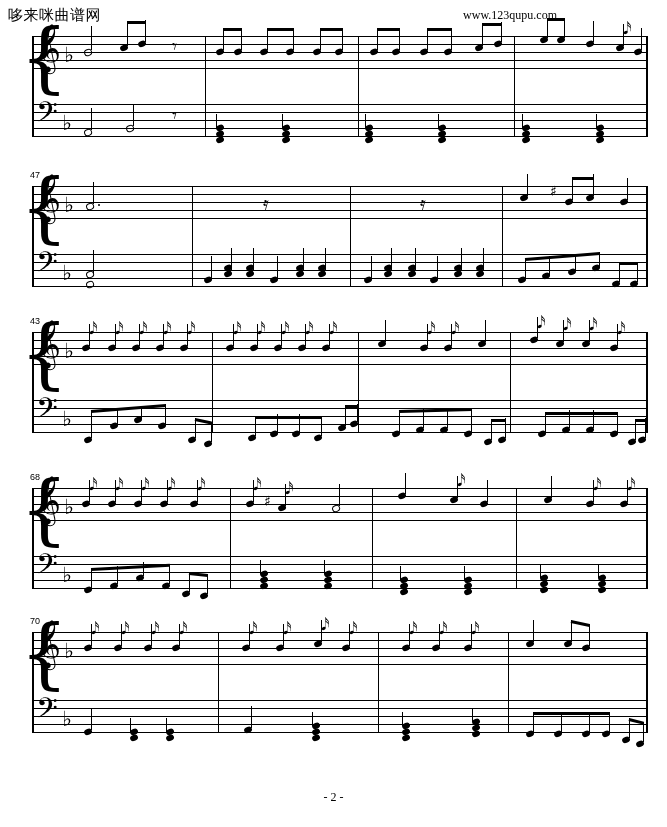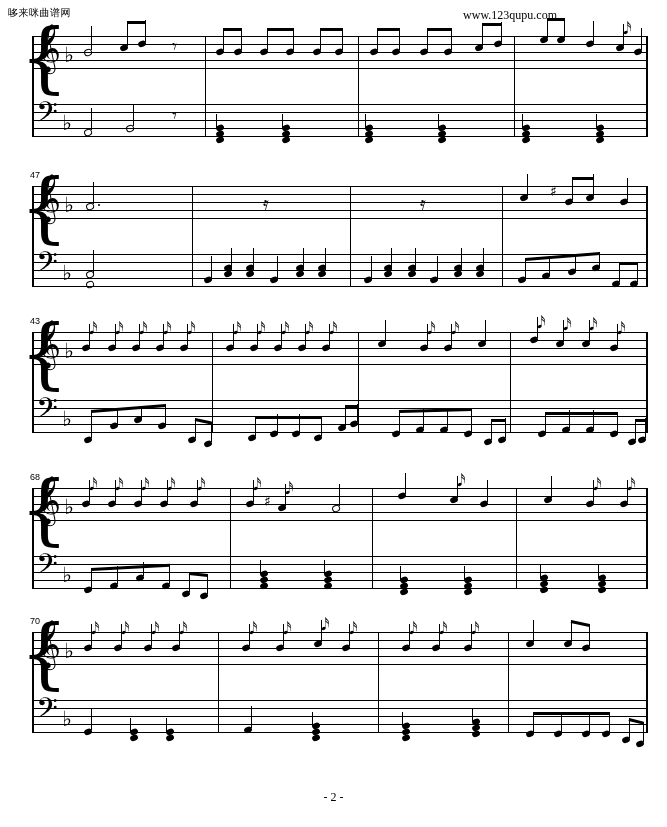--- a/index.html
+++ b/index.html
@@ -17,21 +17,21 @@
   .page {
     position: relative;
     width: 667px;
     height: 827px;
     background: #fff;
   }
   .header-left {
     position: absolute;
     left: 8px;
     top: 6px;
-    font-size: 10px;
+    font-size: 15px;
     color: #000;
     font-family: "DejaVu Sans", sans-serif;
     letter-spacing: 0.5px;
     white-space: nowrap;
   }
   .header-right {
     position: absolute;
     right: 110px;
     top: 8px;
     font-size: 12px;

